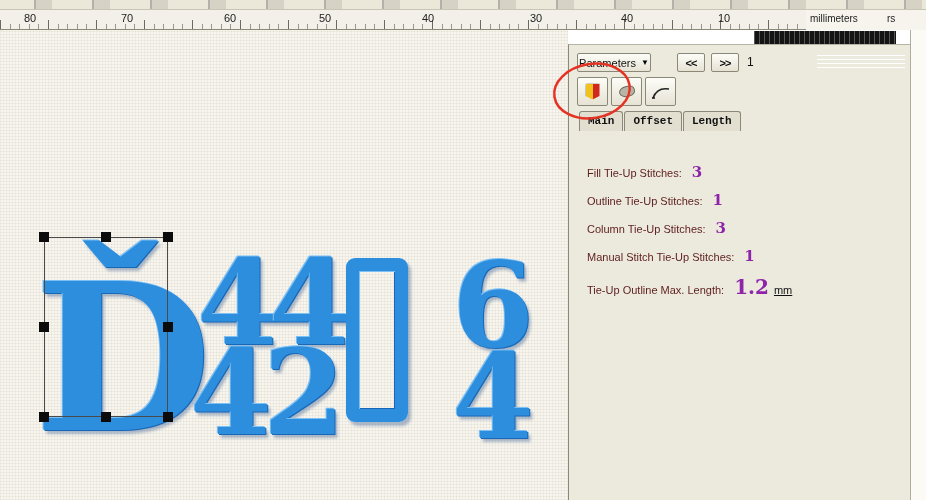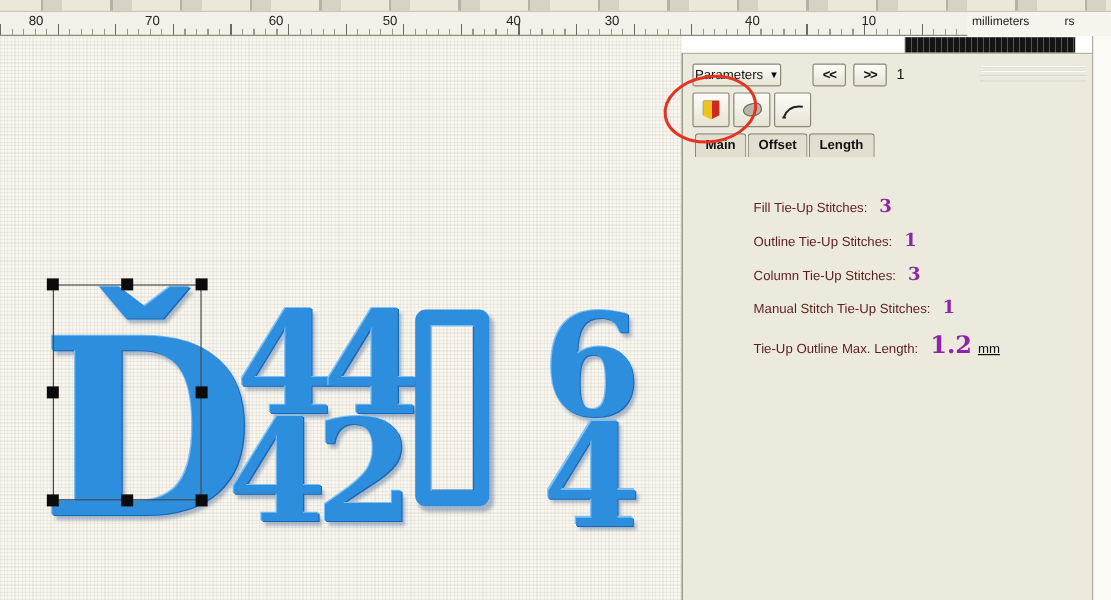--- a/index.html
+++ b/index.html
@@ -69,44 +69,44 @@
   .shield { width:14px; height:16px;
     clip-path:polygon(50% 100%, 0 78%, 0 0, 100% 0, 100% 78%);
     background:linear-gradient(90deg,#f2c21c 0 50%, #cf2a1d 50% 100%);
     filter:drop-shadow(0 0 1px #000); }
   .blob { width:16px; height:11px; background:#b9b5a6; border:1px solid #6d6a5c;
     border-radius:55% 45% 50% 60%; transform:rotate(-14deg); }
 
   .tabs { position:absolute; left:10px; top:66px; display:flex; align-items:flex-end; }
   .tab { border:1px solid #8a8878; border-bottom:none; background:#e2dfd1;
     padding:3px 8px 4px 8px; font-size:11px; font-weight:bold; color:#111;
-    border-radius:3px 3px 0 0; margin-right:1px; height:20px; }
+    border-radius:3px 3px 0 0; margin-right:1px; height:20px;font-family:Liberation Mono, monospace; }
   .tab.active { background:#eceadd; height:23px; padding-top:5px; }
 
-  .fields { position:absolute; left:18px; top:118px;margin-left:41px; }
+  .fields { position:absolute; left:18px; top:118px; }
   .field { display:flex; align-items:baseline; margin-bottom:11px; height:17px; }
   .flabel { font-size:11px; color:#5d1d1d; }
   .fvalue { font-size:15px; font-weight:bold; color:#8e24aa;
     font-family:"DejaVu Serif", serif; margin-left:10px; }
   .fsuffix { font-size:11px; color:#111; margin-left:5px;text-decoration:underline; }
 
   .annot { pointer-events:none; }
 </style>
 </head>
 <body>
 
 <div class="abs top-strip"></div>
 
 <div class="abs ruler">
   <span class="ruler-num" style="left:30px">80</span>
   <span class="ruler-num" style="left:127px">70</span>
   <span class="ruler-num" style="left:230px">60</span>
   <span class="ruler-num" style="left:325px">50</span>
   <span class="ruler-num" style="left:428px">40</span>
-  <span class="ruler-num" style="left:510px">30</span>
+  <span class="ruler-num" style="left:536px">30</span>
   <span class="ruler-num" style="left:627px">40</span>
   <span class="ruler-num" style="left:724px">10</span>
   <span class="ruler-unit" style="left:810px">millimeters</span>
   <span class="ruler-unit" style="left:887px">rs</span>
 </div>
 
 <div class="abs canvas">
 
   <div class="stitch" style="left:34px; top:226px; font-size:205px;">Ď</div>
 

